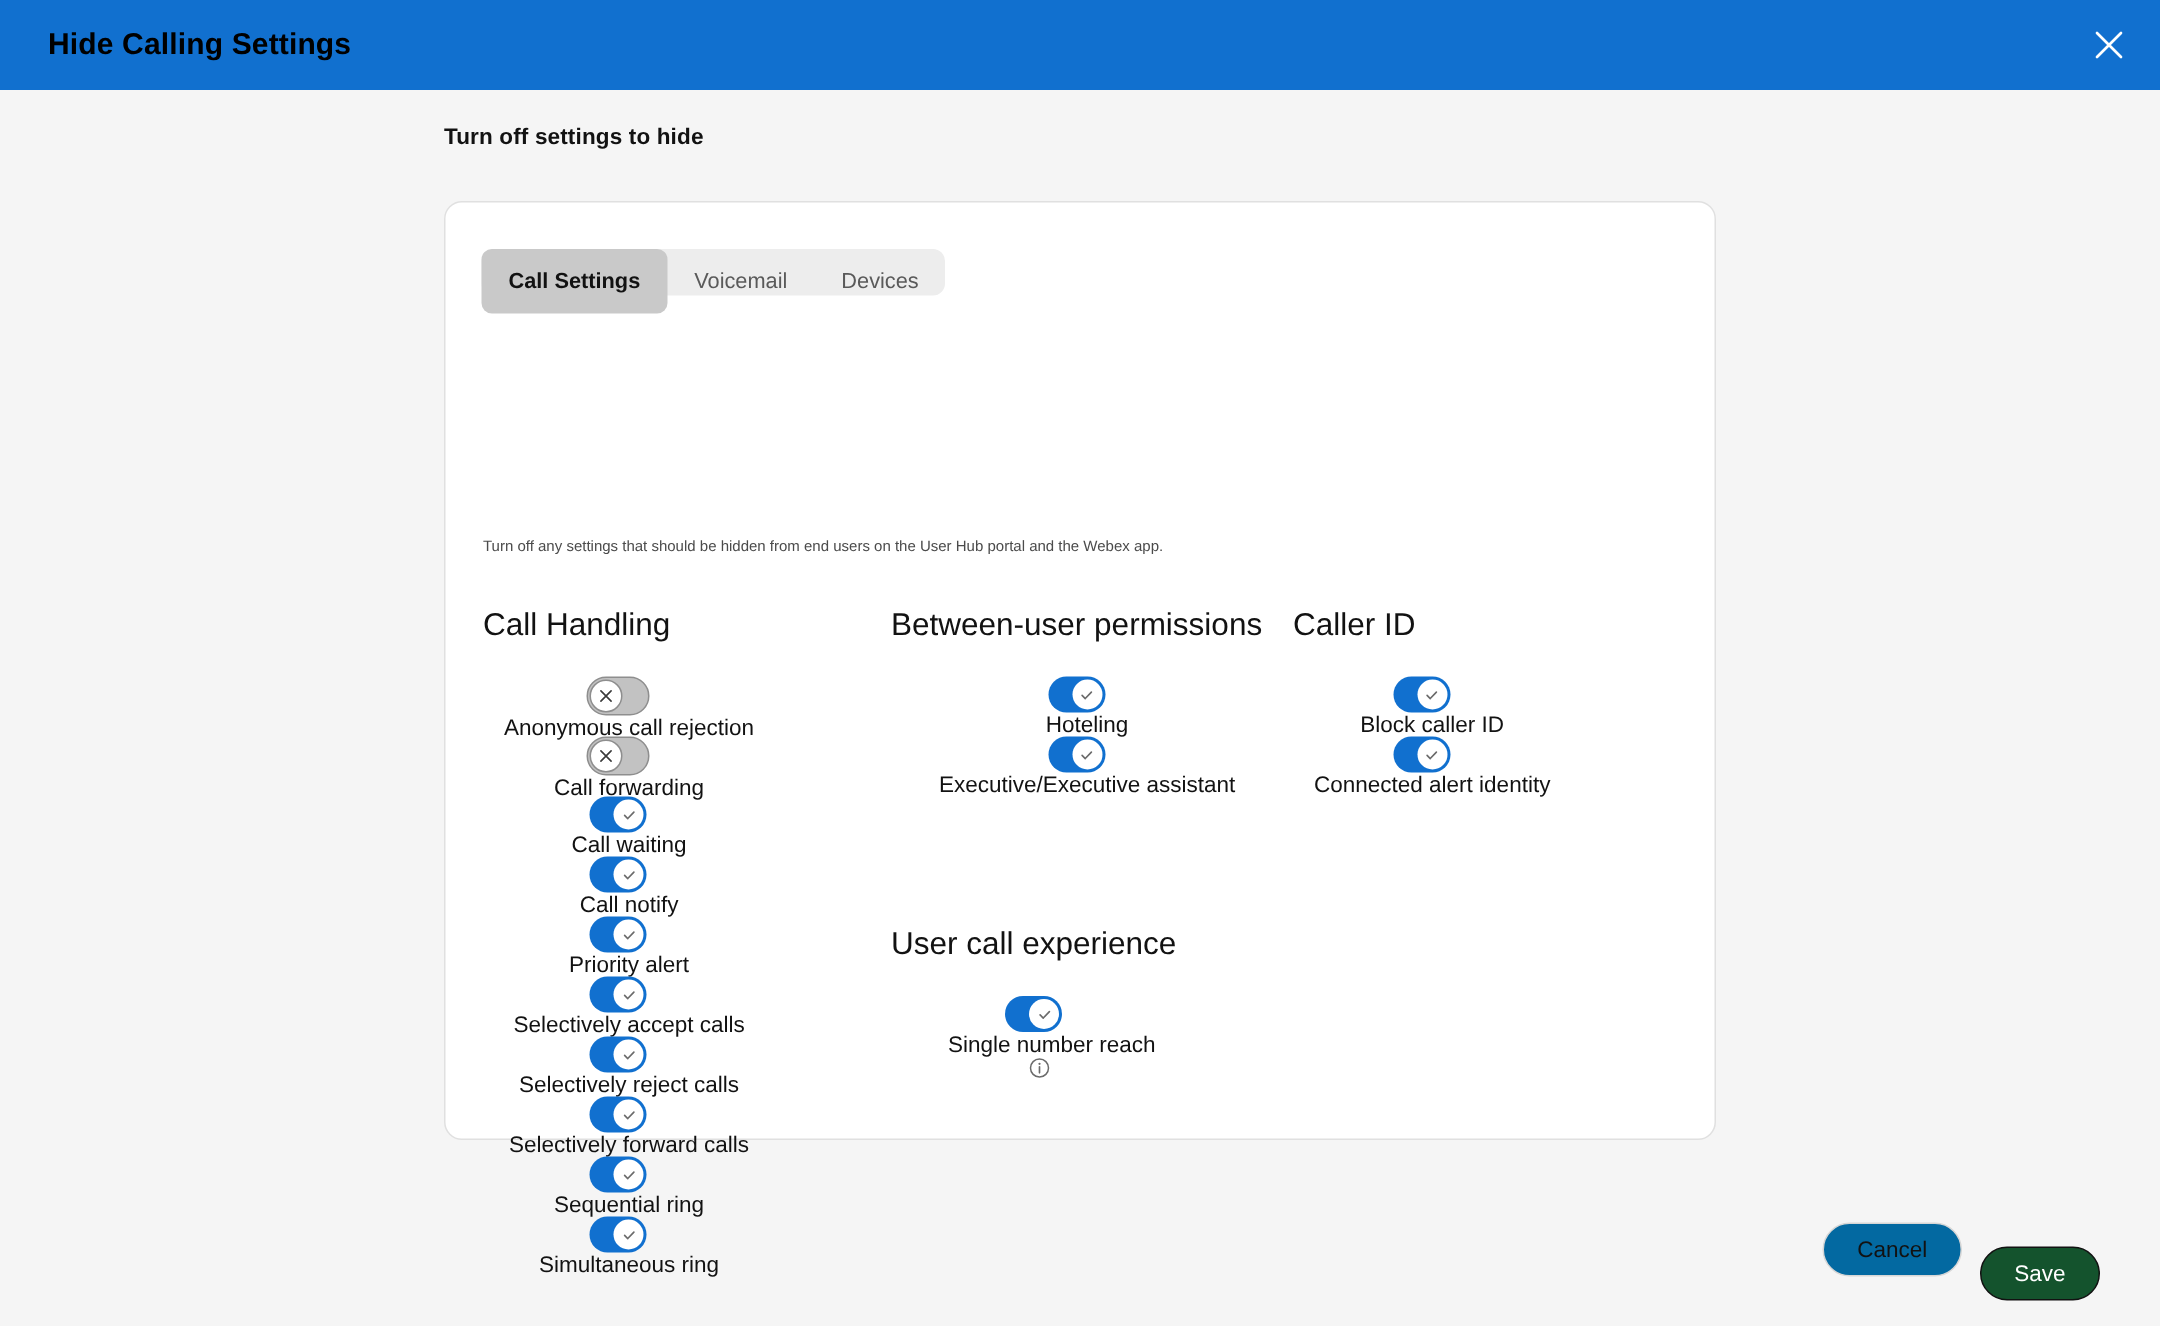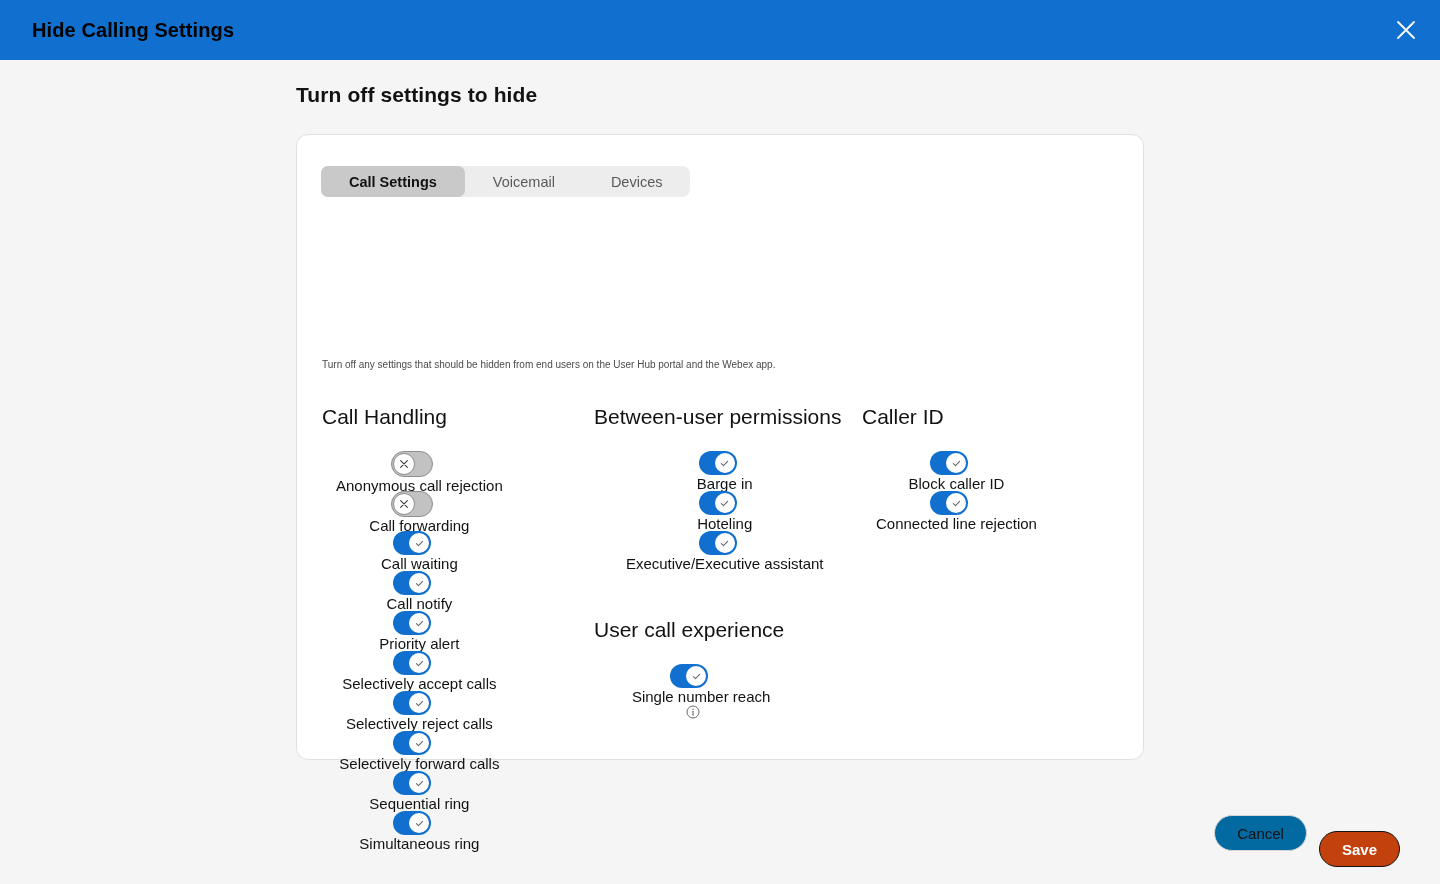--- a/index.html
+++ b/index.html
@@ -32,21 +32,21 @@
     transform: translateY(-50%);
     width: 40px; height: 40px;
     display: flex; align-items: center; justify-content: center;
     cursor: pointer;
   }
   .close-btn svg { display: block; }
 
   
   .page-title {
     position: absolute; left: 296px; top: 83px;
-    font-size: 21px; font-weight: bold; color: #121212;
+    font-size: 15px; font-weight: bold; color: #121212;
     letter-spacing: .1px;
   }
 
   .card {
     position: absolute;
     left: 296px; top: 134px;
     width: 848px; height: 626px;
     background: #ffffff;
     border: 1px solid #e0e0e0;
     border-radius: 12px;
@@ -56,22 +56,22 @@
   .tabs {
     position: absolute; left: 24px; top: 31px;
     display: inline-flex;
     background: #ededed;
     border-radius: 8px;
     padding: 0;
     height: 31px;
   }
   .tab {
     display: flex; align-items: center; justify-content: center;
-    height: 31px;
-    padding: 0 28px;
+    height: 43px;
+    padding: 0 18px;
     font-size: 14.5px;
     color: #5a5a5a;
     border-radius: 7px;
     cursor: pointer;
     white-space: nowrap;
   }
   .tab.active {
     background: #c9c9c9;
     color: #121212;
     font-weight: bold;
@@ -165,24 +165,24 @@
     display: flex; align-items: center; justify-content: center;
     cursor: pointer;
     white-space: nowrap;
   }
   .btn-cancel {
     background: #0369a1;
     color: #121212;
     border: 1px solid #d6d6d6;
   }
   .btn-save {
-    background: #c2410c;
+    background: #14532d;
     color: #ffffff;
     border: 1px solid #121212;
-    font-weight: bold;
+    font-weight: normal;
     margin-top: 32px;
   }
 </style>
 </head>
 <body>
 
 <div class="app">
 
   <div class="titlebar">
     <div class="titlebar-title">Hide Calling Settings</div>
@@ -315,30 +315,20 @@
               </svg>
           </div>
         </div>
         <div class="row-label">Simultaneous ring</div>
       </div>
     </div>
 
     <div class="col col-2">
       <div class="group-title">Between-user permissions</div>
 
-      <div class="row">
-        <div class="toggle on">
-          <div class="knob">
-            <svg width="11" height="11" viewBox="0 0 11 11" aria-hidden="true">
-                <path d="M2.4 5.6 L4.5 7.7 L8.6 3.4" stroke="#6b6b6b" stroke-width="1.1" stroke-linecap="round" stroke-linejoin="round" fill="none"></path>
-              </svg>
-          </div>
-        </div>
-        <div class="row-label">Barge in</div>
-      </div>
 
       <div class="row">
         <div class="toggle on">
           <div class="knob">
             <svg width="11" height="11" viewBox="0 0 11 11" aria-hidden="true">
                 <path d="M2.4 5.6 L4.5 7.7 L8.6 3.4" stroke="#6b6b6b" stroke-width="1.1" stroke-linecap="round" stroke-linejoin="round" fill="none"></path>
               </svg>
           </div>
         </div>
         <div class="row-label">Hoteling</div>
@@ -371,21 +361,21 @@
       </div>
 
       <div class="row">
         <div class="toggle on">
           <div class="knob">
             <svg width="11" height="11" viewBox="0 0 11 11" aria-hidden="true">
                 <path d="M2.4 5.6 L4.5 7.7 L8.6 3.4" stroke="#6b6b6b" stroke-width="1.1" stroke-linecap="round" stroke-linejoin="round" fill="none"></path>
               </svg>
           </div>
         </div>
-        <div class="row-label">Connected line rejection</div>
+        <div class="row-label">Connected alert identity</div>
       </div>
     </div>
 
     <div class="col col-2b">
       <div class="group-title">User call experience</div>
 
       <div class="row">
         <div class="toggle on">
           <div class="knob">
             <svg width="11" height="11" viewBox="0 0 11 11" aria-hidden="true">

